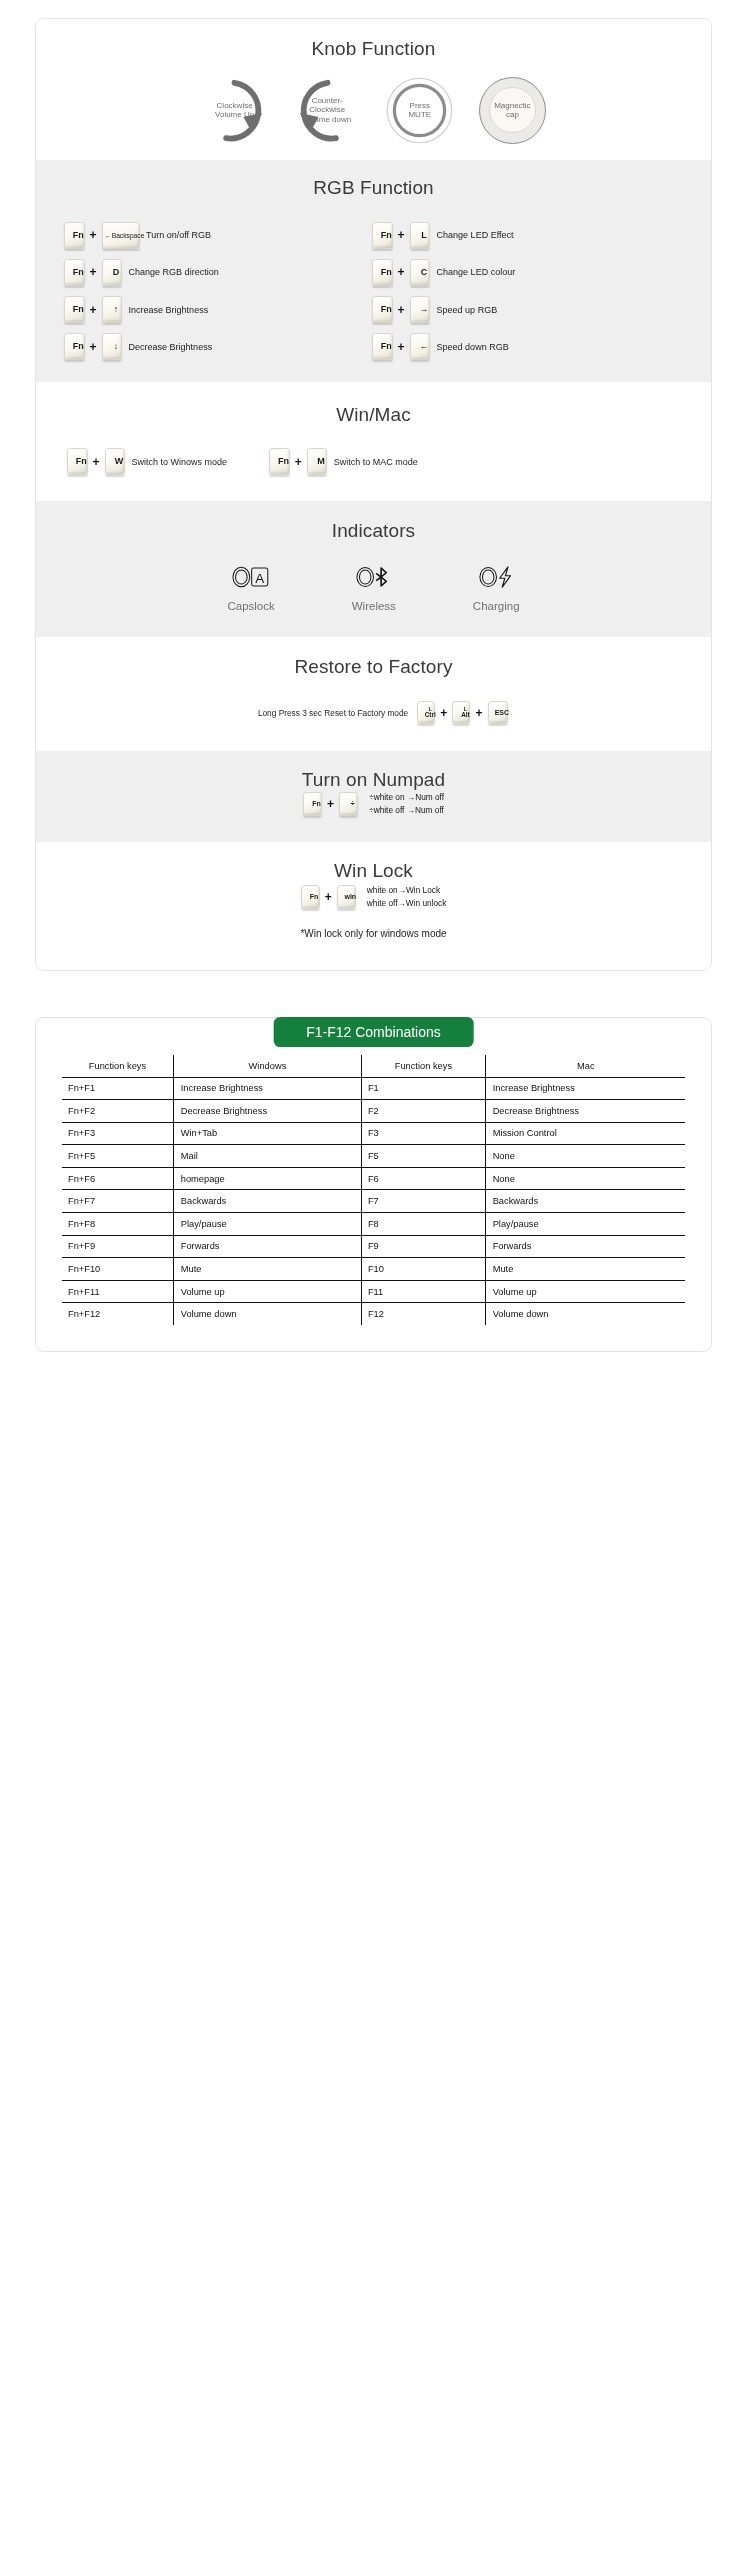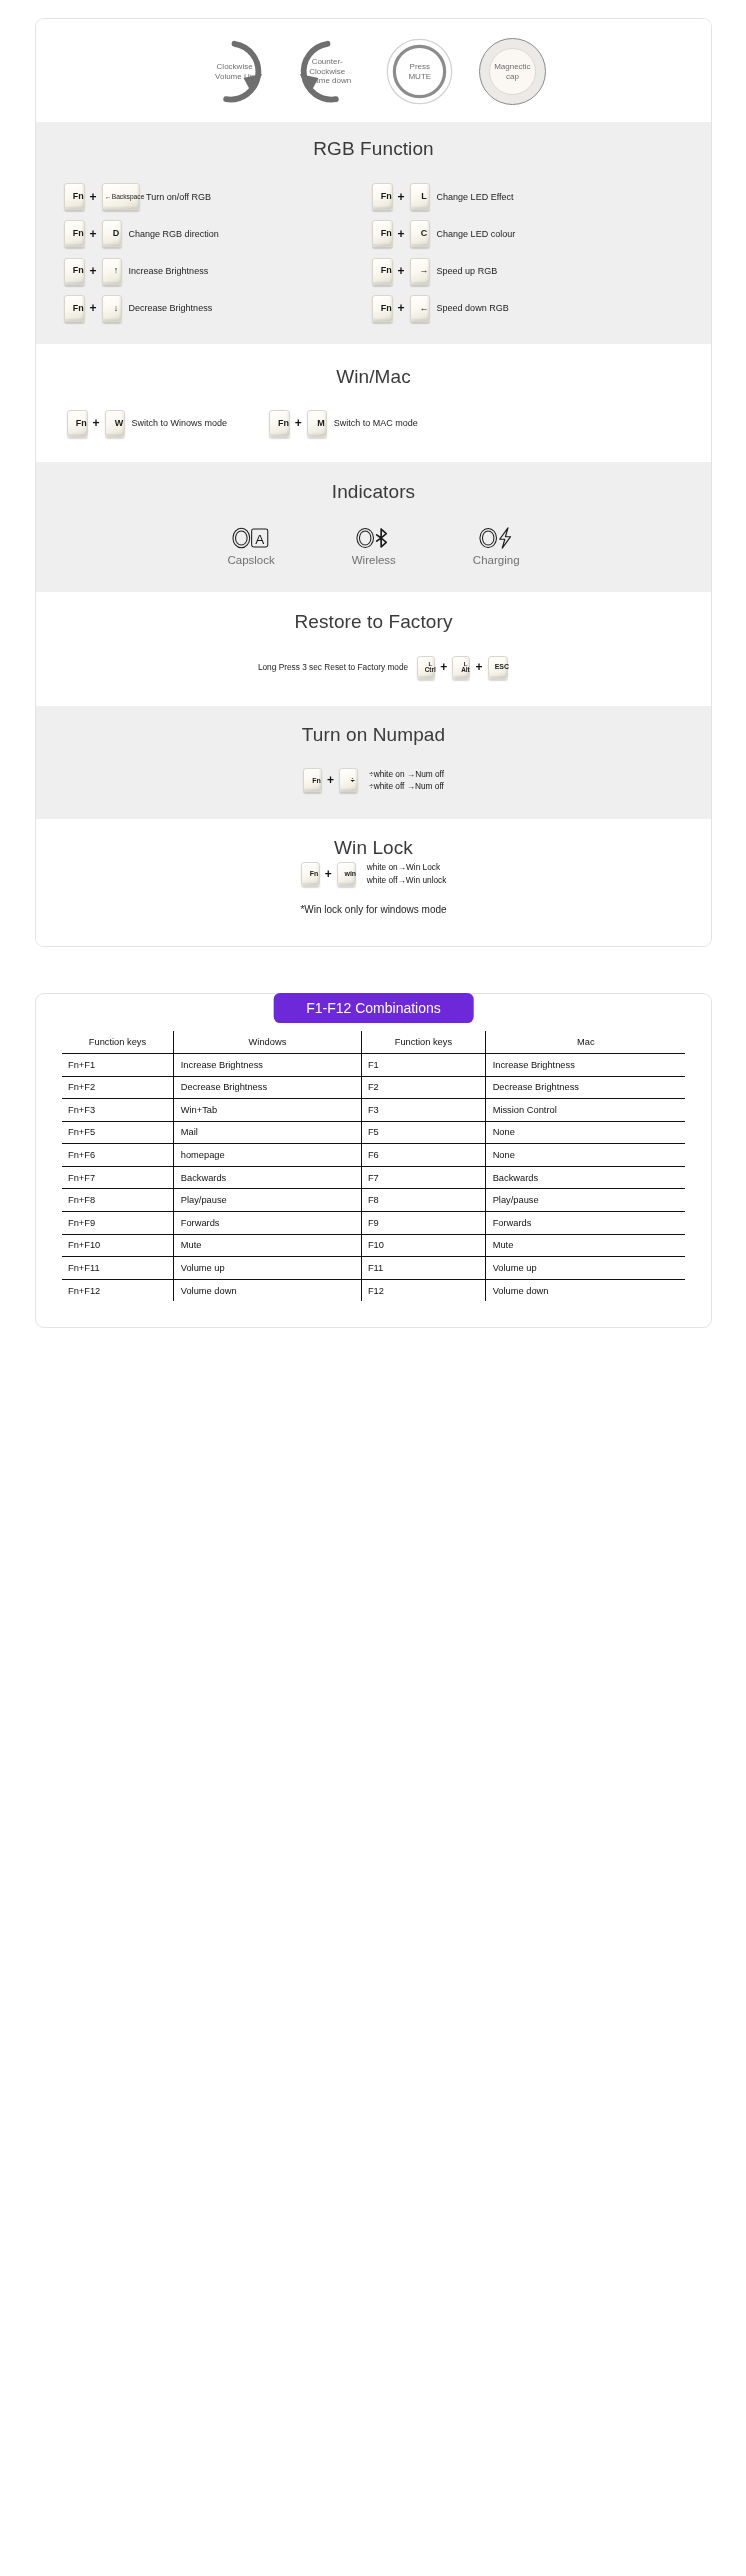--- a/index.html
+++ b/index.html
@@ -137,42 +137,42 @@
   
   .ind-sec { padding: 19px 0 25.6px 0; }
   .ind-sec .sec-title { margin-bottom: 22px; }
   .ind-row {
     display: flex; justify-content: center; align-items: flex-start;
     gap: 77px;
   }
   .ind-item { display: flex; flex-direction: column; align-items: center; }
   .ind-icon { height: 25.6px; display: flex; align-items: center; }
   .ind-label {
-    margin-top: 3px;
+    margin-top: 10px;
     font-size: 11.5px;
     color: #707070;
     font-family: "Liberation Sans", sans-serif;
   }
 
   
   .restore-sec { padding: 19px 0 27px 0; }
   .restore-sec .sec-title { margin-bottom: 23px; }
   .restore-row {
     display: flex; align-items: center; justify-content: center;
     padding-left: 19px;
   }
   .restore-text {
     font-size: 8.3px; color: #1c1c1c; margin-right: 9px;
     font-family: "Liberation Sans", sans-serif;
     white-space: nowrap;
   }
 
   
   .numpad-sec { padding: 18px 0 25.6px 0; }
-  .numpad-sec .sec-title { margin-bottom: 22px; }
+  .numpad-sec .sec-title { }
   .numpad-row { display: flex; justify-content: center; align-items: center; }
   .two-line {
     margin-left: 11px; font-size: 8.3px; line-height: 12.8px;
     color: #141414; white-space: nowrap;
     font-family: "Liberation Sans", sans-serif;
   }
 
   
   .winlock-sec { padding: 18px 0 31px 0; }
   .winlock-sec .sec-title { margin-bottom: 2px; }
@@ -184,21 +184,21 @@
     color: #1c1c1c;
     font-family: "Liberation Sans", sans-serif;
   }
 
   
   .card2-wrap { margin-top: 46px; position: relative; padding-bottom: 38px; }
   .f-badge {
     position: absolute;
     left: 50%; transform: translateX(-50%);
     top: 0;
-    background: #6d28d9;
+    background: #15803d;
     color: #ffffff;
     border-radius: 6.4px;
     padding: 7px 33px;
     font-size: 14px;
     font-family: "Liberation Sans", sans-serif;
     z-index: 5;
     white-space: nowrap;
   }
   .card2 {
     margin: 15.4px 35px 0 35px;
@@ -233,20 +233,21 @@
   col.c4 { width: 32%; }
 </style>
 </head>
 <body>
 
 <div class="page">
 
   <div class="card">
 
     <div class="section plain knob-sec">
+      <div class="sec-title">Knob Function</div>
       <div class="knob-row">
 
         <div class="knob">
           <svg viewBox="0 0 104 104" width="67" height="67">
             <path d="M52 9 A43 43 0 1 1 39 95" fill="none" stroke="#6f6f6f" stroke-width="9" stroke-linecap="round"></path>
             <polygon points="95,56 79,86 66,62" fill="#6f6f6f"></polygon>
           </svg>
           <div class="knob-label">
             <div>Clockwise</div>
             <div>Volume Up</div>

